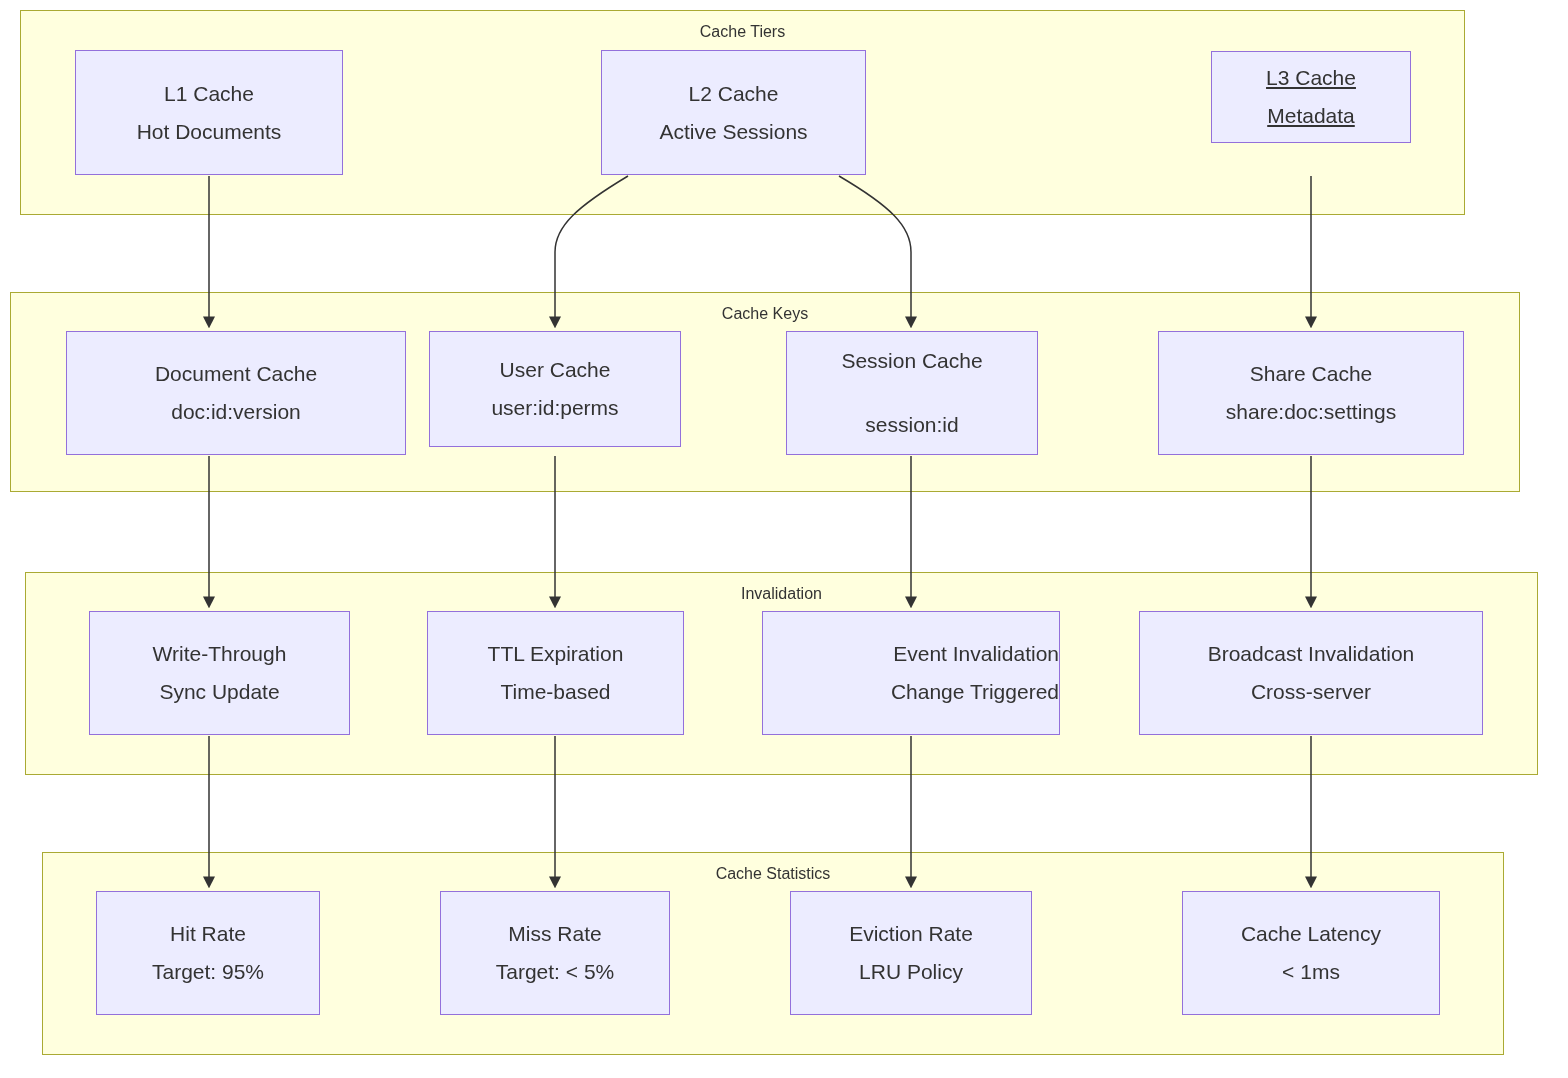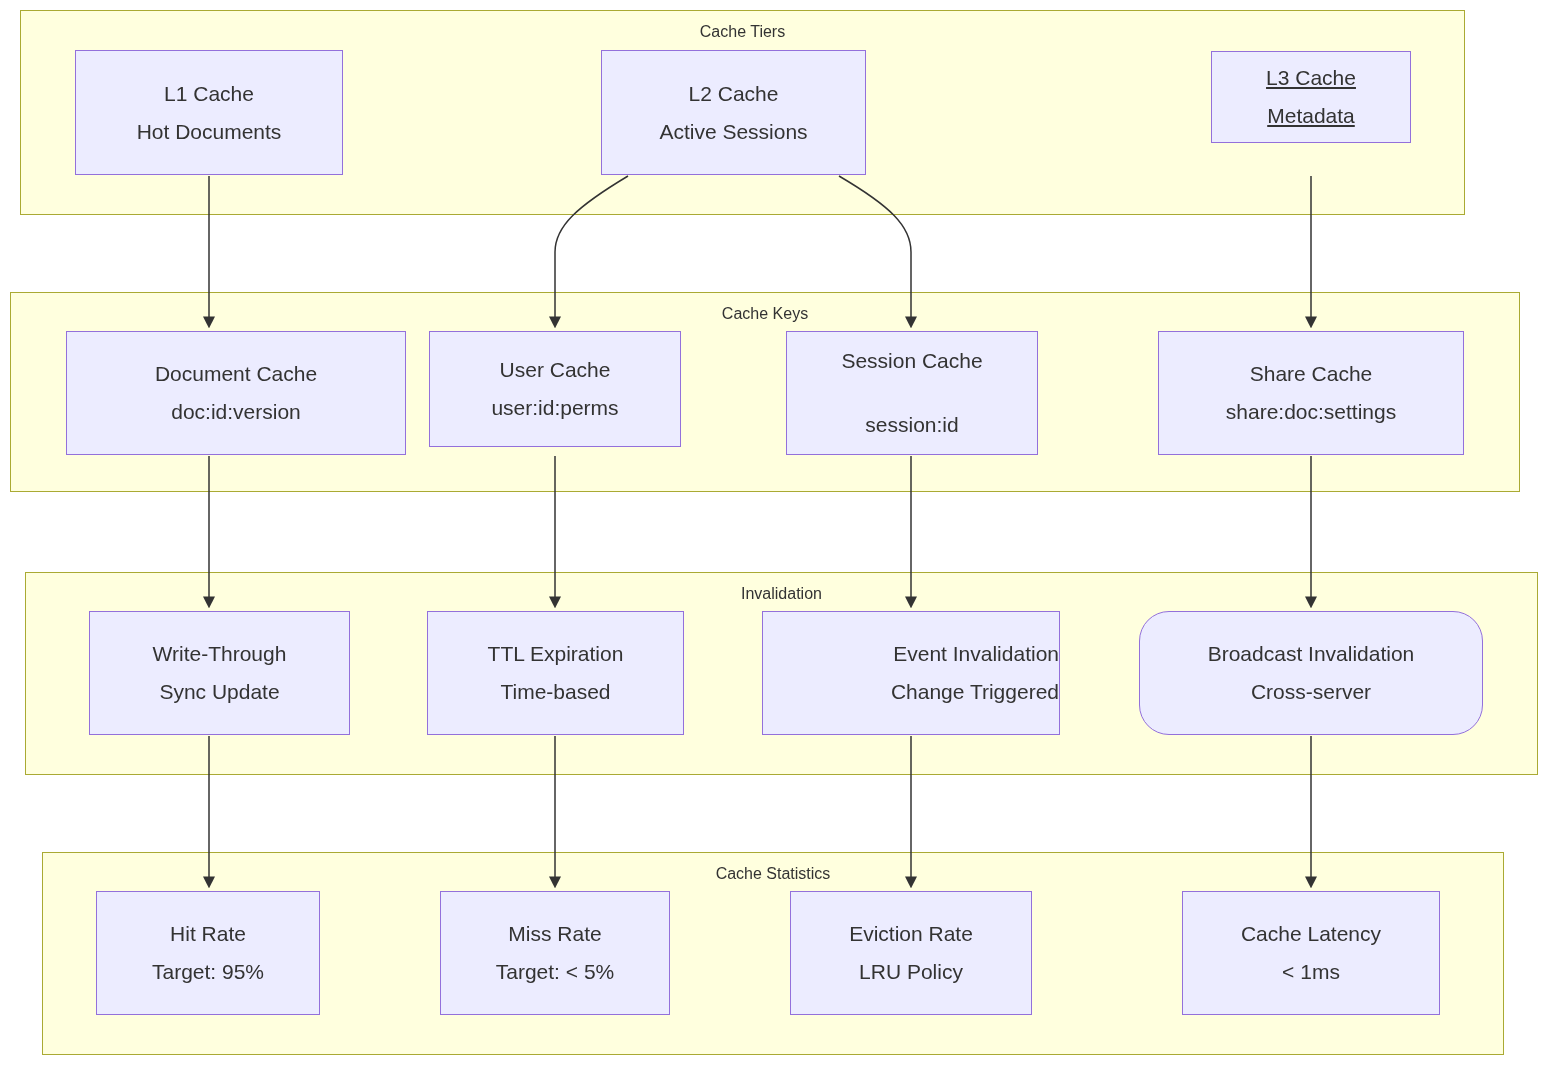--- a/index.html
+++ b/index.html
@@ -142,21 +142,21 @@
     <div>Sync Update</div>
   </div>
   <div class="node" style="left:427px; top:611px; width:257px; height:124px;">
     <div>TTL Expiration</div>
     <div>Time-based</div>
   </div>
   <div class="node" style="left:762px; top:611px; width:298px; height:124px;align-items:flex-end;">
     <div>Event Invalidation</div>
     <div>Change Triggered</div>
   </div>
-  <div class="node" style="left:1139px; top:611px; width:344px; height:124px;border-radius:30px;">
+  <div class="node" style="left:1139px; top:611px; width:344px; height:124px;">
     <div>Broadcast Invalidation</div>
     <div>Cross-server</div>
   </div>
 
   <div class="node" style="left:96px; top:891px; width:224px; height:124px;">
     <div>Hit Rate</div>
     <div>Target: 95%</div>
   </div>
   <div class="node" style="left:440px; top:891px; width:230px; height:124px;">
     <div>Miss Rate</div>

